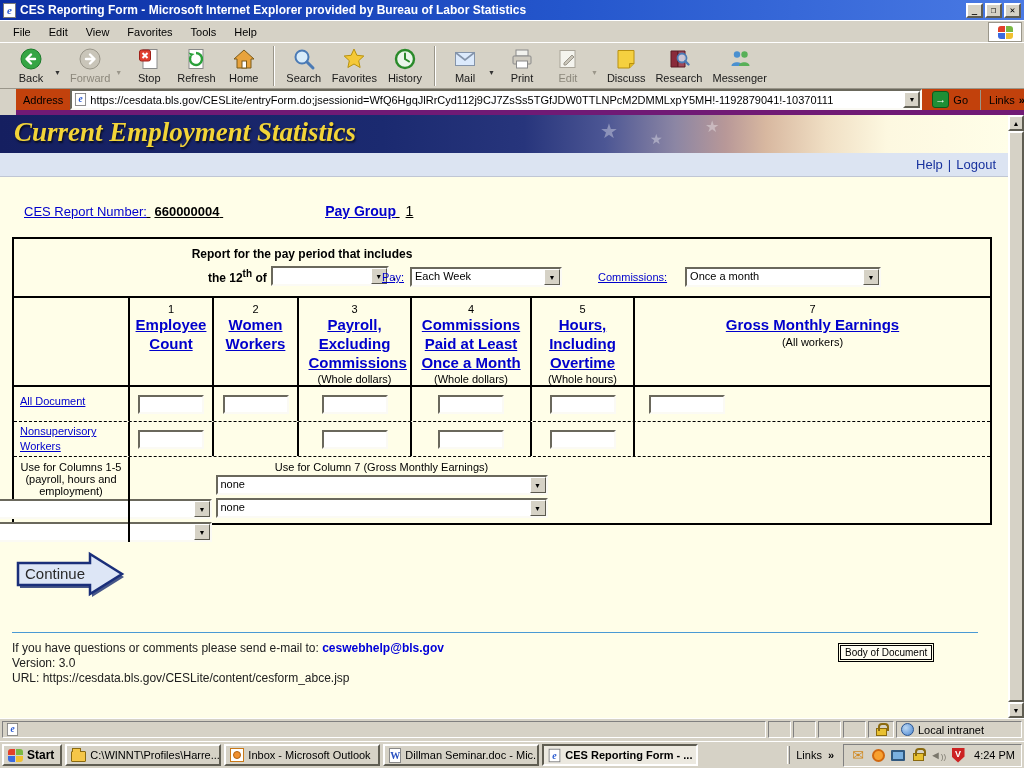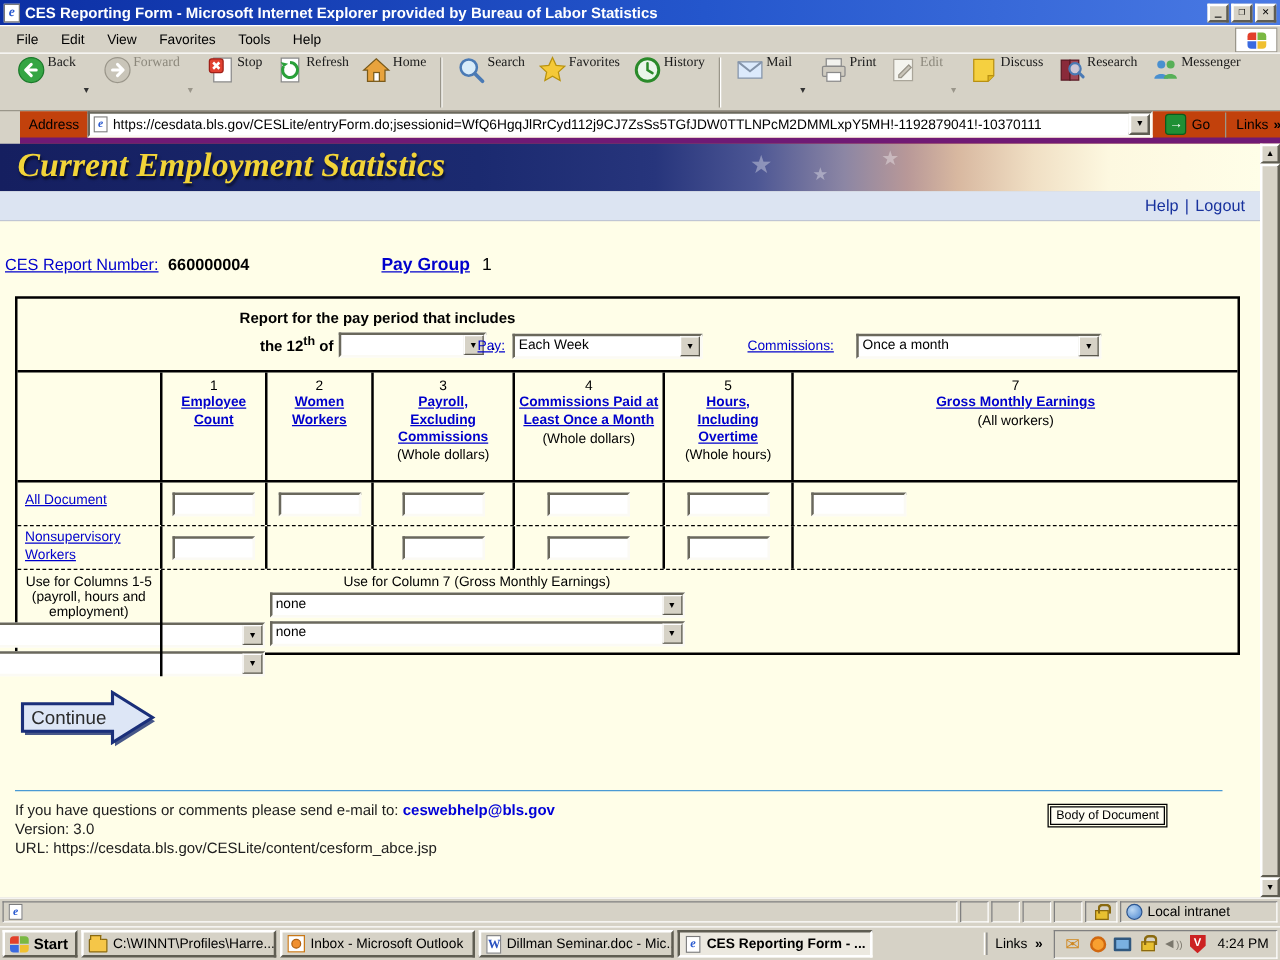--- a/index.html
+++ b/index.html
@@ -25,21 +25,21 @@
   .winflagbox { position:absolute; right:2px; top:1px; width:34px; height:20px; background:#fff; border:1px solid #9a968a; display:flex; align-items:center; justify-content:center; }
   .flag { display:grid; grid-template-columns:7px 7px; grid-template-rows:6px 6px; gap:1px; }
   .flag i { display:block; }
   .flag i:nth-child(1){background:#e2402a; border-radius:3px 0 0 0;}
   .flag i:nth-child(2){background:#7ab842; border-radius:0 3px 0 0;}
   .flag i:nth-child(3){background:#3a6ae0; border-radius:0 0 0 3px;}
   .flag i:nth-child(4){background:#f0c030; border-radius:0 0 3px 0;}
 
   
   .toolbar { top:42px; left:0; width:1024px; height:47px; background:#d6d2c6; border-top:1px solid #fff; border-bottom:1px solid #9a968a; display:flex; align-items:center; padding-left:8px; }
-  .tbtn { height:44px; min-width:46px; padding:0 5px; display:flex; flex-direction:row; justify-content:center; gap:1px; font-size:11px; color:#1a1a1a; white-space:nowrap;font-family:Liberation Serif, serif; }
+  .tbtn { height:44px; min-width:46px; padding:0 5px; display:flex; flex-direction:column; align-items:center; justify-content:center; gap:1px; font-size:11px; color:#1a1a1a; white-space:nowrap; }
   .tbtn.disabled { color:#8c887c; }
   .tbtn svg { width:24px; height:24px; }
   .ddarr { font-size:7px; color:#333; margin:14px 4px 0 0; }
   .ddarr.disabled { color:#9a968a; }
   .tsep { width:2px; height:40px; border-left:1px solid #9a968a; border-right:1px solid #fff; margin:0 6px; }
 
   
   .addressbar { top:89px; left:16px; width:1024px; height:26px; background:#c2410c; border-bottom:5px solid #701a75; display:flex; align-items:center; padding:0 4px; }
   .addr-label { font-size:11px; margin:0 7px 0 3px; color:#000; }
   .addr-field { width:852px; height:21px; display:flex; align-items:center; padding-left:2px; }
@@ -54,21 +54,21 @@
     background:linear-gradient(90deg,#151f60 0%,#1b2a70 38%,#27357c 52%,#4c5694 60%,#8c86a4 67%,#b89898 72%,#d8b8a0 76%,#f0dfc4 82%,#fdf8e0 88%,#fffee8 100%); overflow:hidden; }
   .banner-title { color:#f2d438; font:bold italic 27px "Liberation Serif", serif; padding:2px 0 0 14px; text-shadow:1px 2px 2px rgba(0,0,0,.65); }
   .bstar { position:absolute; color:rgba(255,255,255,.35); font-size:20px; }
   .helpbar { top:153px; left:0; width:1008px; height:24px; background:#dce4f2; border-bottom:1px solid #c0c6d4; display:flex; justify-content:flex-end; align-items:center; gap:5px; padding-right:12px; font-size:13px; }
   .helpbar a { color:#18329e; text-decoration:none; }
   .helpbar .sep { color:#18329e; }
 
   
   .page { top:177px; left:0; width:1008px; height:541px; background:#fffee8; }
   a.lnk { color:#0000cc; text-decoration:underline; }
-  .report-row { left:4px; top:26px; font-size:13px; white-space:nowrap; }
+  .report-row { left:24px; top:26px; font-size:13px; white-space:nowrap;text-decoration:underline; }
   .repnum { font-weight:bold; color:#000; margin-left:4px; }
   .paygrp-lbl { font-weight:bold; font-size:14px; margin-left:102px; }
   .paygrp-val { font-size:14px; margin-left:6px; color:#000; }
 
   
   .ftable { left:12px; top:60px; width:980px; border:2px solid #000; background:#fffee8; }
   .sec-period { position:relative; height:59px; border-bottom:2px solid #000; font-size:11px; }
   .period-block { position:absolute; left:118px; top:8px; width:340px; text-align:center; font-weight:bold; font-size:12px; }
   .period-l2 { margin-top:5px; display:flex; align-items:center; justify-content:center; gap:4px; }
   .inl-lbl { font-size:11px; }
@@ -80,21 +80,21 @@
   .comm-ctl { position:absolute; left:584px; top:28px; display:flex; align-items:center; gap:18px; }
 
   .grow { display:grid; grid-template-columns:114px 84px 85px 113px 120px 103px 1fr; }
   .grow > div { position:relative; }
   .grow > div + div { border-left:2px solid #000; }
   .growR { display:grid; grid-template-columns:114px 505px 1fr; }
   .growR > div + div { border-left:2px solid #000; }
   .hdr { border-bottom:2px solid #000; min-height:88px; }
   .hc { text-align:center; padding-top:5px; font-size:11px; }
   .colnum { font-size:11px; color:#000; margin-bottom:1px; }
-  .hlink { color:#0000cc; font-weight:bold; font-size:11px; display:inline-block; line-height:1.25; }
+  .hlink { color:#0000cc; font-weight:bold; font-size:15px; display:inline-block; line-height:1.25; }
   .colnote { color:#000; font-size:11px; margin-top:1px; }
   .c7extra { margin-top:12px; font-size:11px; color:#000; width:260px; margin-left:auto; margin-right:auto; line-height:1.3; }
   .c7extra b { font-style:italic; }
   .drow { height:35px; }
   .dashed { border-bottom:1px dashed #000; }
   .rowlbl { padding:7px 4px 0 6px; font-size:11px; line-height:1.3; }
   .cellin { display:flex; align-items:center; justify-content:center; height:100%; }
   .cellin.left { justify-content:flex-start; padding-left:14px; }
   .tin { width:66px; height:19px; background:#fff; border:2px solid; border-color:#6a685c #fbfaf4 #fbfaf4 #6a685c; font-size:11px; padding:0 2px; }
   .reason { height:66px; }

